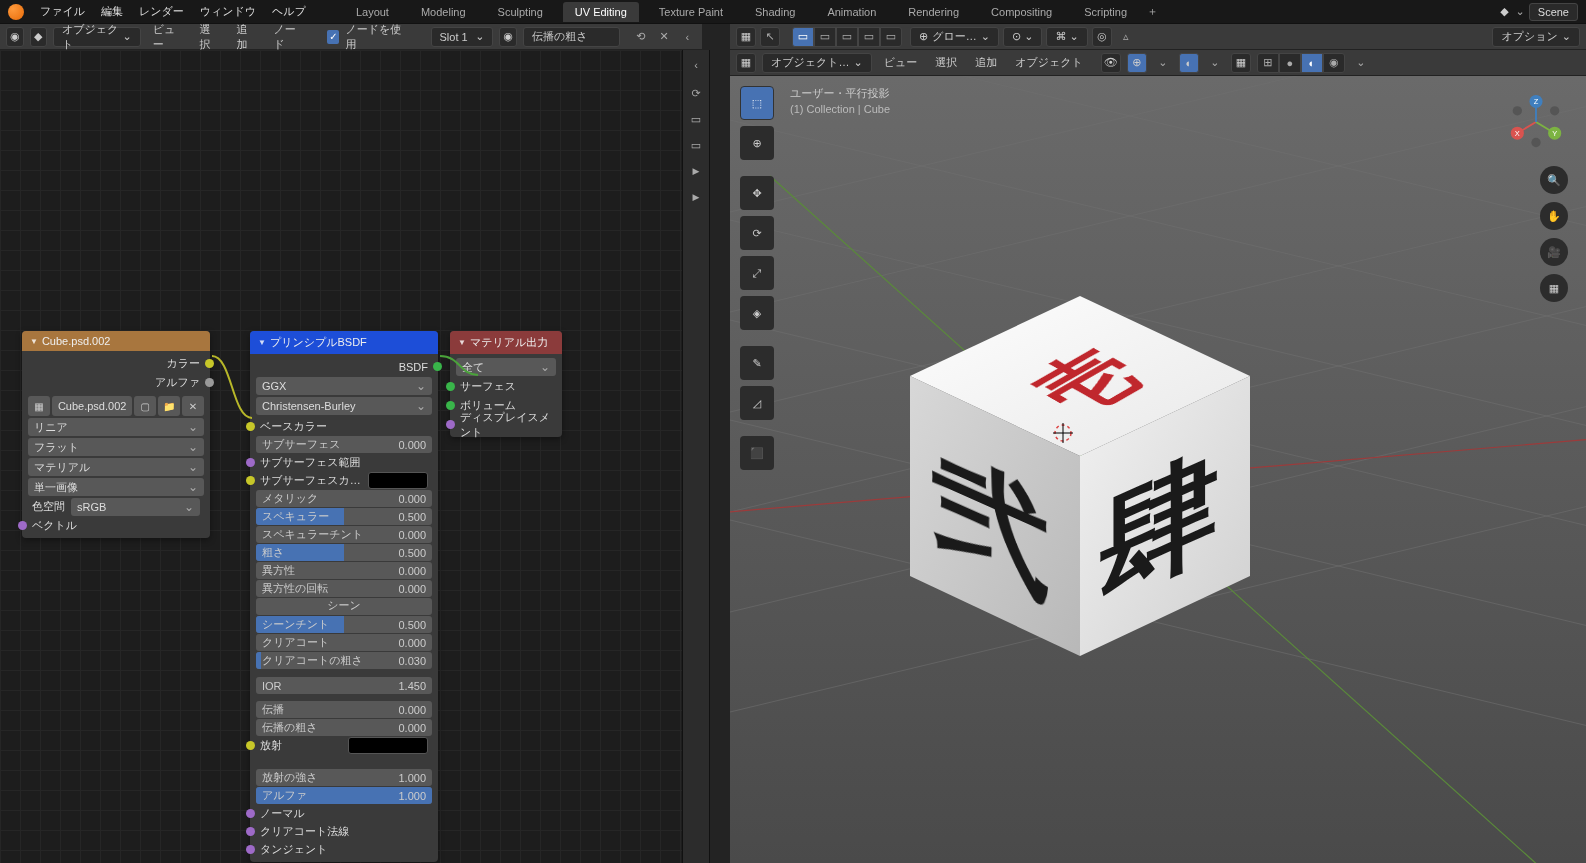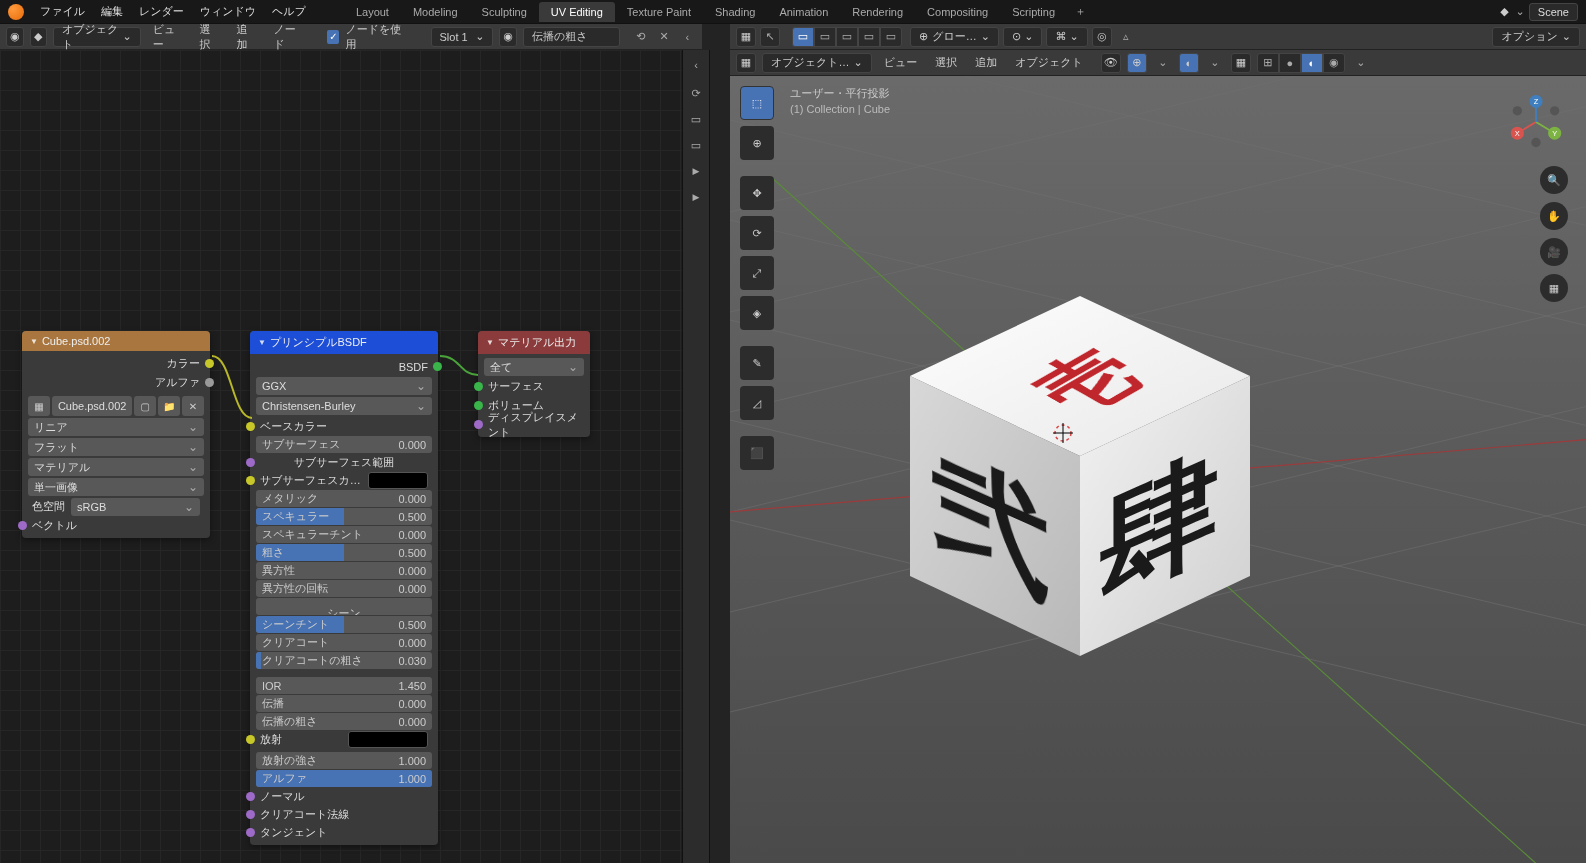--- a/index.html
+++ b/index.html
@@ -2,21 +2,21 @@
 <html><head>
 <meta charset="utf-8">
 <style>
 * { margin: 0; padding: 0; box-sizing: border-box; font-family: sans-serif; user-select: none; }
 body { background: #232323; color: #ccc; font-size: 11px; width: 1586px; height: 863px; overflow: hidden; position: relative; }
 
 
 .menubar { height: 24px; background: #181818; display: flex; align-items: center; padding: 0 8px; border-bottom: 1px solid #111; }
 .menubar .logo { width: 16px; height: 16px; border-radius: 50%; background: radial-gradient(circle at 30% 30%, #ff9a3c, #e86c0a); margin-right: 8px; }
 .menubar .menuitem { padding: 0 8px; color: #ddd; cursor: pointer; font-size: 11px; }
-.menubar .workspace-tabs { margin-left: 30px; display: flex; gap: 0; }
+.menubar .workspace-tabs { margin-left: 30px; display: flex; gap: 8px; }
 .menubar .ws-tab { padding: 4px 12px; color: #aaa; cursor: pointer; font-size: 11px; border-radius: 3px 3px 0 0; }
 .menubar .ws-tab.active { background: #3a3a3a; color: #fff; }
 .menubar .ws-add { padding: 4px 8px; color: #aaa; cursor: pointer; }
 .menubar .spacer { flex: 1; }
 .menubar .right-scene { display: flex; align-items: center; gap: 4px; }
 .menubar .right-scene .pill { background: #2a2a2a; padding: 2px 8px; border-radius: 3px; color: #ddd; border: 1px solid #444; }
 .small-icon { width: 14px; height: 14px; display: inline-flex; align-items: center; justify-content: center; }
 
 
 .editor-header { height: 26px; background: #3a3a3a; display: flex; align-items: center; padding: 0 6px; gap: 6px; border-bottom: 1px solid #222; font-size: 11px; }
@@ -54,21 +54,21 @@
 .node .row .label { color: #ddd; }
 .node .socket { position: absolute; width: 9px; height: 9px; border-radius: 50%; top: 4px; }
 .node .socket.left { left: -10px; }
 .node .socket.right { right: -10px; }
 .s-yellow { background: #c7c729; }
 .s-gray { background: #999; }
 .s-green { background: #39b54a; }
 .s-purple { background: #9e6ac8; }
 .node .select-row { background: #585858; border-radius: 3px; padding: 2px 6px; display:flex; justify-content:space-between; align-items:center; color:#ddd; height:18px; cursor:pointer; }
 .node .select-row::after { content:"⌄"; color:#aaa; font-size:12px; }
-.node .slider { background: #585858; border-radius: 3px; height: 17px; position: relative; overflow: hidden; display:flex; align-items:center; justify-content:space-between; padding:8px 6px; }
+.node .slider { background: #585858; border-radius: 3px; height: 17px; position: relative; overflow: hidden; display:flex; align-items:center; justify-content:space-between; padding:0 6px; }
 .node .slider .fill { position: absolute; left:0; top:0; bottom:0; background:#4772b3; }
 .node .slider .label, .node .slider .val { position: relative; z-index: 1; }
 .node .colorswatch { background:#000; height:17px; border-radius:3px; border: 1px solid #555; }
 .node.img .nh { background: #a8763e; }
 .node.bsdf .nh { background: #1d4ed8; text-align: right; }
 .node.out .nh { background: #8b3b3b; }
 .node .iconrow { display:flex; gap:2px; }
 .node .iconrow .ib { width:22px; height:20px; background:#585858; border-radius:3px; display:flex; align-items:center; justify-content:center; color:#ccc; cursor:pointer; font-size:10px; }
 .node .iconrow .txt { flex:1; background:#585858; border-radius:3px; height:20px; display:flex; align-items:center; padding:0 6px; color:#ddd; }
 
@@ -243,21 +243,21 @@
           <div id="bsdf-rows">
               <div class="row" style="position: relative; margin-top: 1px;">
                 <span class="label">ベースカラー</span>
                 <span class="socket left s-yellow"></span>
               </div>
               <div class="slider" style="position: relative; margin-top: 1px;">
                 <div class="fill" style="width: 0%;"></div>
                 <span class="label">サブサーフェス</span>
                 <span class="val">0.000</span>
               </div>
-              <div class="row" style="position: relative; margin-top: 1px; justify-content: center;">
+              <div class="row" style="position: relative; margin-top: 1px;">
                 <span class="label">サブサーフェス範囲</span>
                 <span class="socket left s-purple"></span>
               </div>
               <div class="row" style="position: relative; margin-top: 1px;">
                 <span class="label">サブサーフェスカ…</span>
                 <span class="colorswatch" style="width:60px;"></span>
                 <span class="socket left s-yellow"></span>
               </div>
               <div class="slider" style="position: relative; margin-top: 1px;">
                 <div class="fill" style="width: 0%;"></div>
@@ -307,36 +307,36 @@
               <div class="slider" style="position: relative; margin-top: 1px;">
                 <div class="fill" style="width: 3%;"></div>
                 <span class="label">クリアコートの粗さ</span>
                 <span class="val">0.030</span>
               </div>
               <div class="slider" style="position: relative; margin-top: 8px;">
                 <div class="fill" style="width: 0%;"></div>
                 <span class="label">IOR</span>
                 <span class="val">1.450</span>
               </div>
-              <div class="slider" style="position: relative; margin-top: 1px;">
+              <div class="slider" style="position: relative; margin-top: 7px;">
                 <div class="fill" style="width: 0%;"></div>
                 <span class="label">伝播</span>
                 <span class="val">0.000</span>
               </div>
               <div class="slider" style="position: relative; margin-top: 1px;">
                 <div class="fill" style="width: 0%;"></div>
                 <span class="label">伝播の粗さ</span>
                 <span class="val">0.000</span>
               </div>
               <div class="row" style="position: relative; margin-top: 1px;">
                 <span class="label">放射</span>
                 <span class="colorswatch" style="width:80px;background:#000;"></span>
                 <span class="socket left s-yellow"></span>
               </div>
-              <div class="slider" style="position: relative; margin-top: 4px;">
+              <div class="slider" style="position: relative; margin-top: 15px;">
                 <div class="fill" style="width: 0%;"></div>
                 <span class="label">放射の強さ</span>
                 <span class="val">1.000</span>
               </div>
               <div class="slider" style="position: relative; margin-top: 1px;">
                 <div class="fill" style="width: 100%;"></div>
                 <span class="label">アルファ</span>
                 <span class="val">1.000</span>
               </div>
               <div class="row" style="position: relative; margin-top: 1px;">
@@ -348,21 +348,21 @@
                 <span class="socket left s-purple"></span>
               </div>
               <div class="row" style="position: relative; margin-top: 1px;">
                 <span class="label">タンジェント</span>
                 <span class="socket left s-purple"></span>
               </div>
             </div>
         </div>
       </div>
 
-      <div class="node out" style="left:478px; top:281px; width:112px;">
+      <div class="node out" style="left:450px; top:281px; width:112px;">
         <div class="nh">
             <span>マテリアル出力</span>
           </div>
         <div class="body">
           <div class="select-row">
               <span>全て</span>
             </div>
           <div class="row">
               <span class="socket left s-green"></span>
               <span class="label">サーフェス</span>

